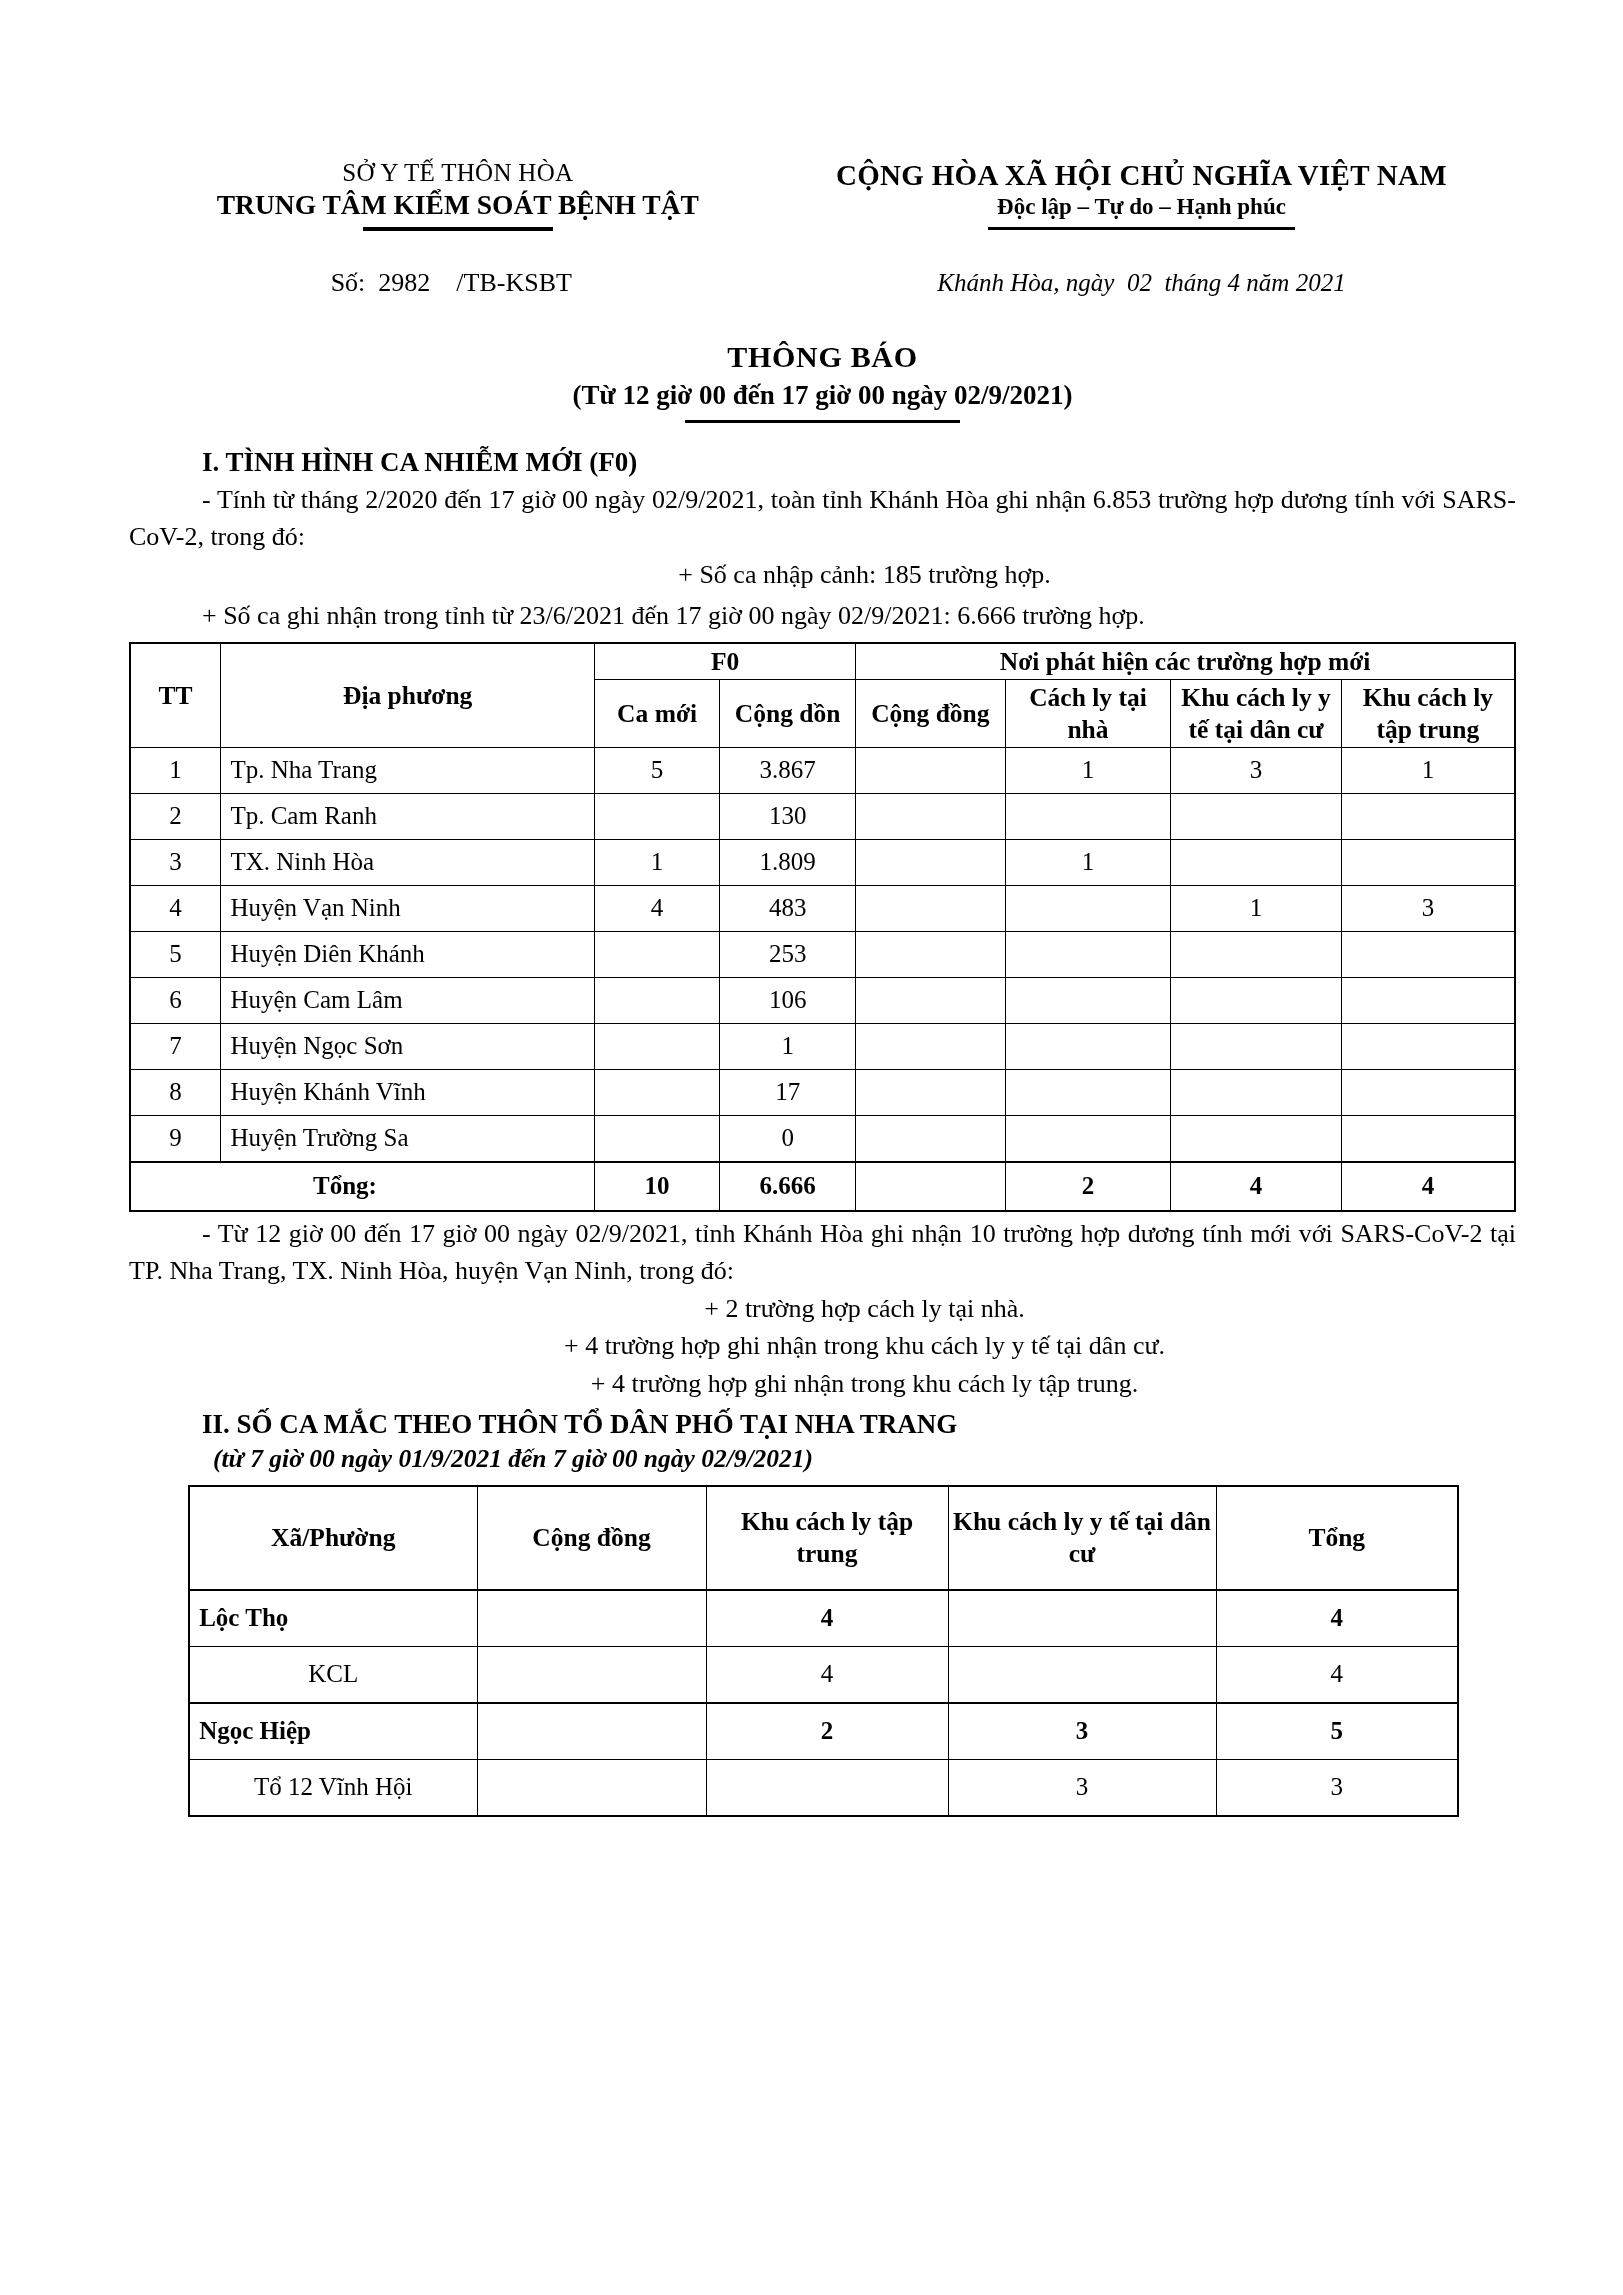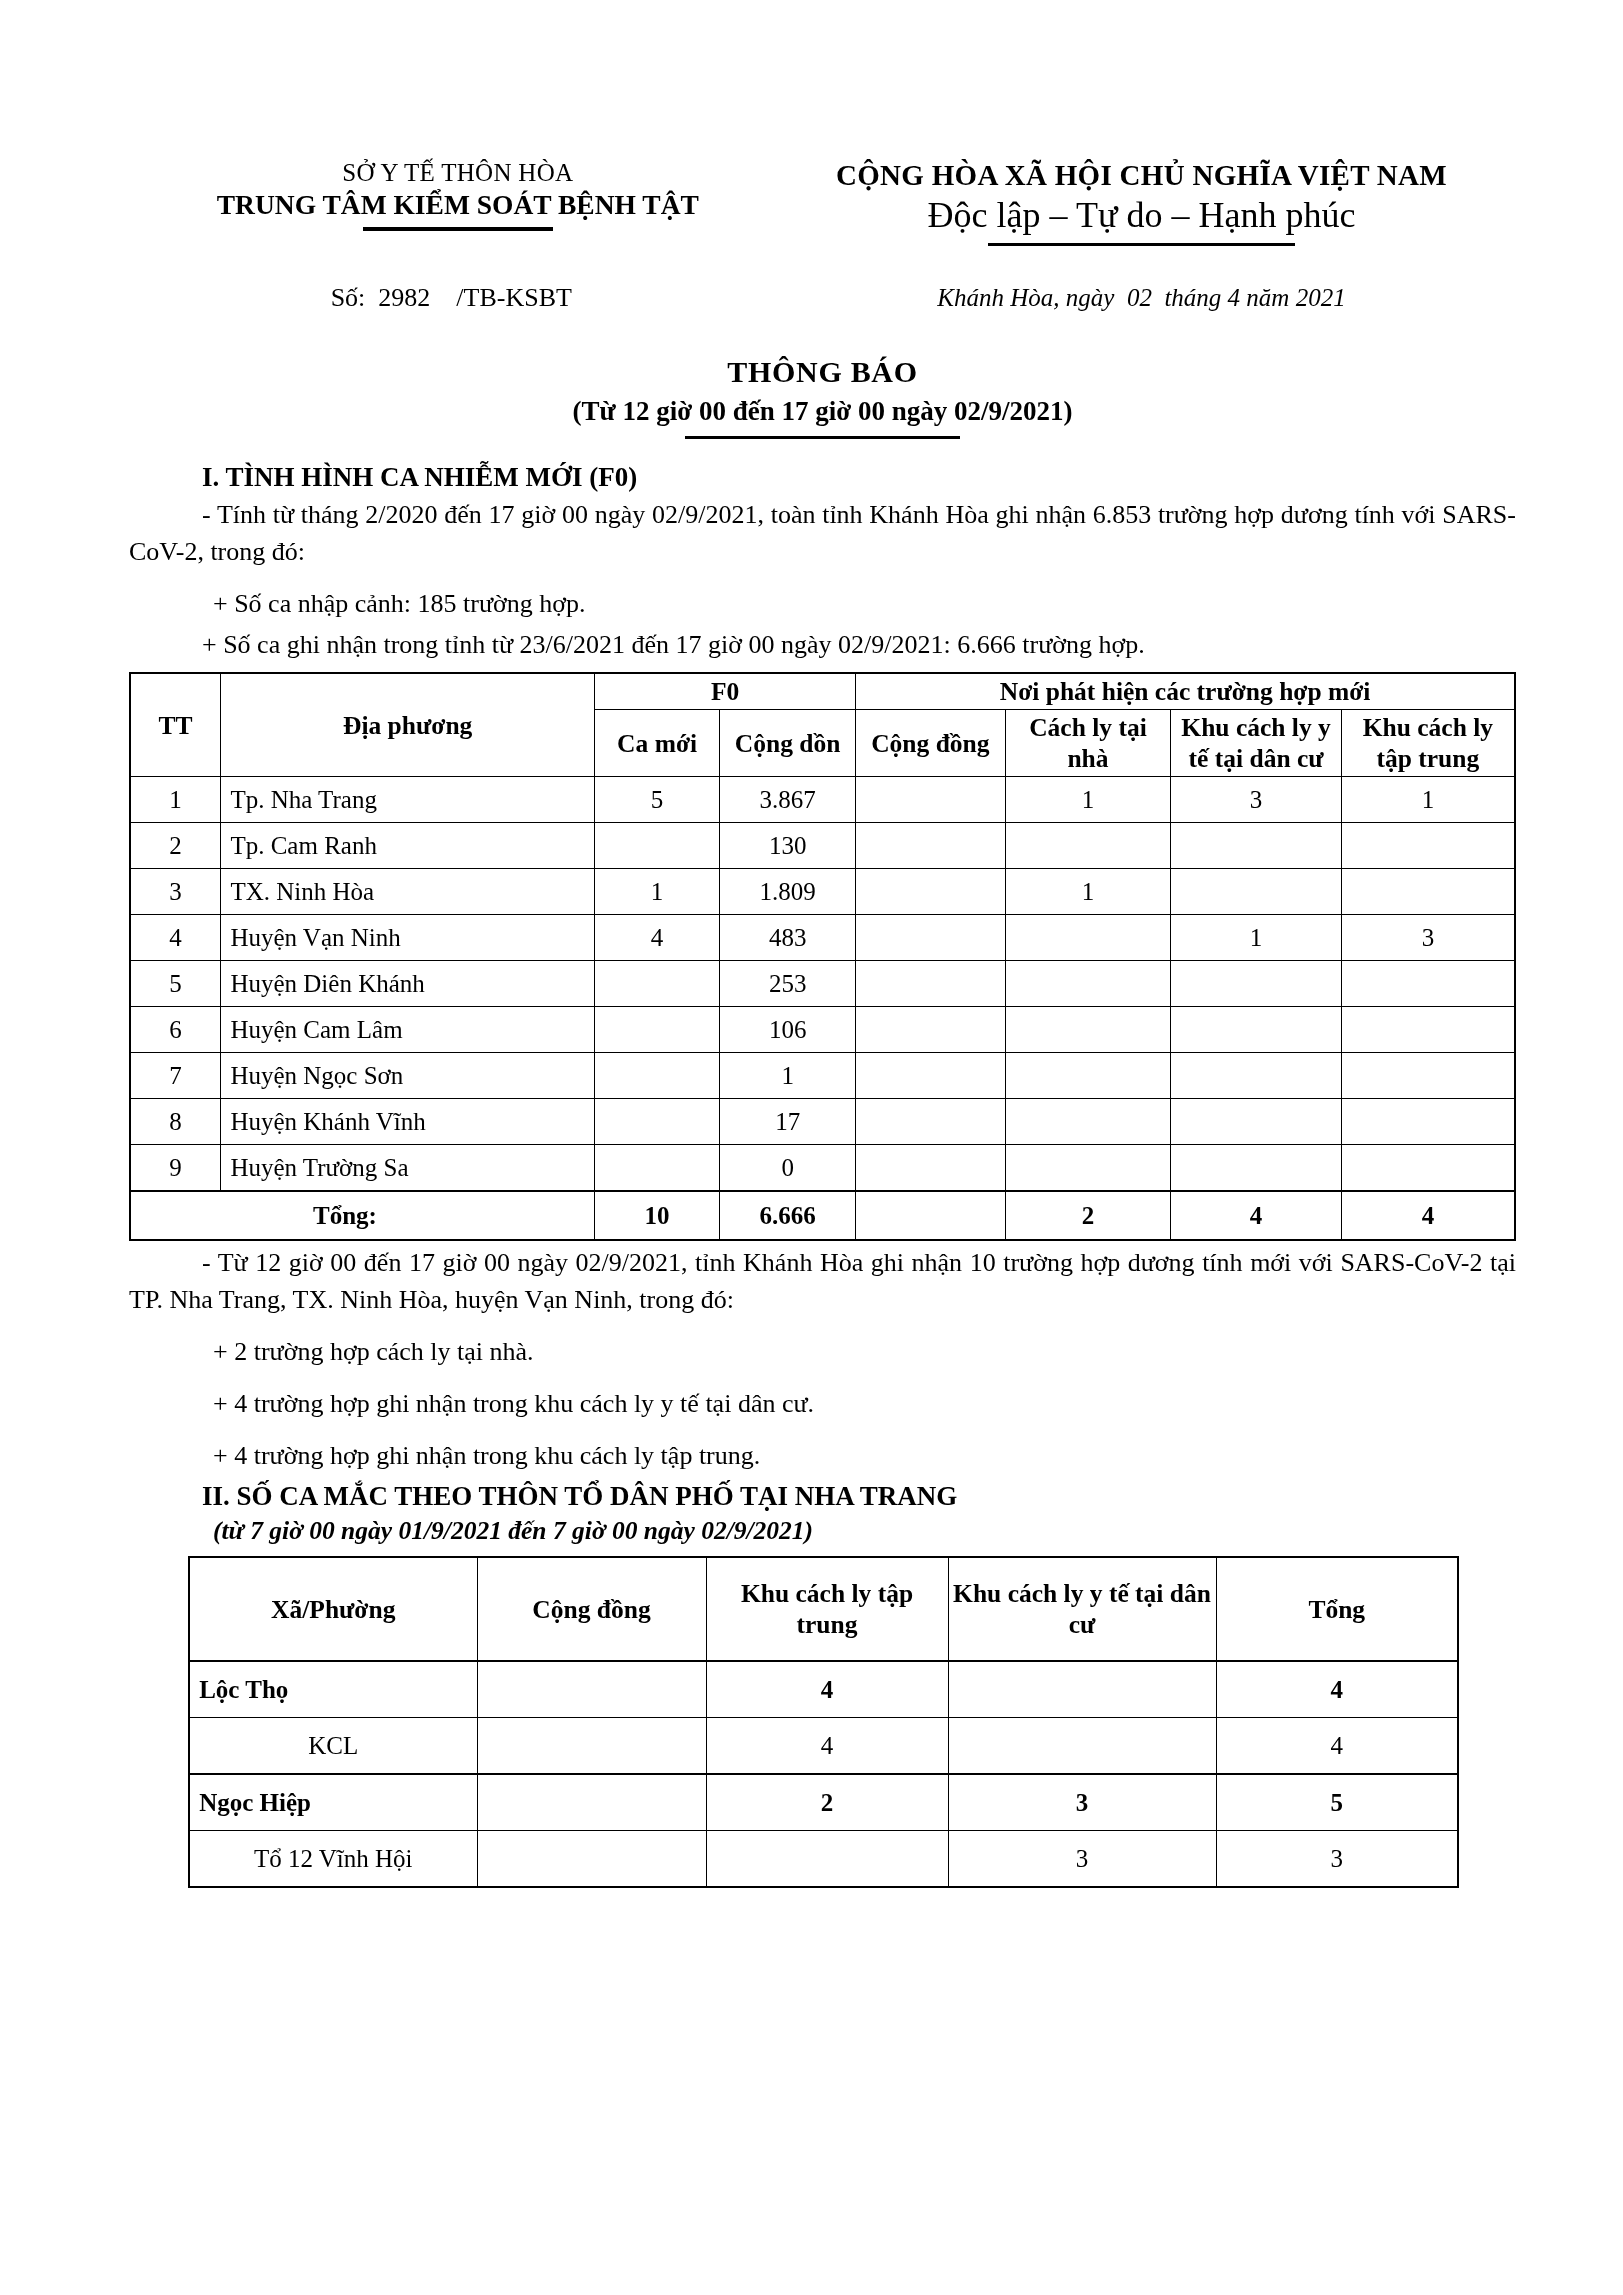--- a/index.html
+++ b/index.html
@@ -58,22 +58,22 @@
     font-size: 27.5px;
     font-weight: bold;
     line-height: 1.25;
     white-space: nowrap;
   }
   .lh-right .lh-line1 {
     font-size: 29px;
     font-weight: bold;
   }
   .lh-right .lh-line2 {
-    font-size: 36px;
-    font-weight: normal;
+    font-size: 23px;
+    font-weight: bold;
   }
   .rule {
     height: 3.3px;
     background: #000;
     margin: 4.6px auto 0 auto;
   }
   .rule-left { width: 190px; }
   .rule-right { width: 307px; }
 
   .docline {
@@ -140,21 +140,22 @@
     font-size: 26px;
     line-height: 1.42;
     text-align: justify;
     text-indent: 73px;
     margin-top: 4px;
   }
   .bullet {
     font-size: 26px;
     line-height: 1.42;
     text-indent: 84px;
-    margin-top: 15px;
+    margin-top: 1px;
+    text-align: center;
   }
 
   .section2-head {
     font-size: 27px;
     font-weight: bold;
     padding-left: 73px;
     margin-top: 3.9px;
     line-height: 1.3;
   }
   .section2-sub {

